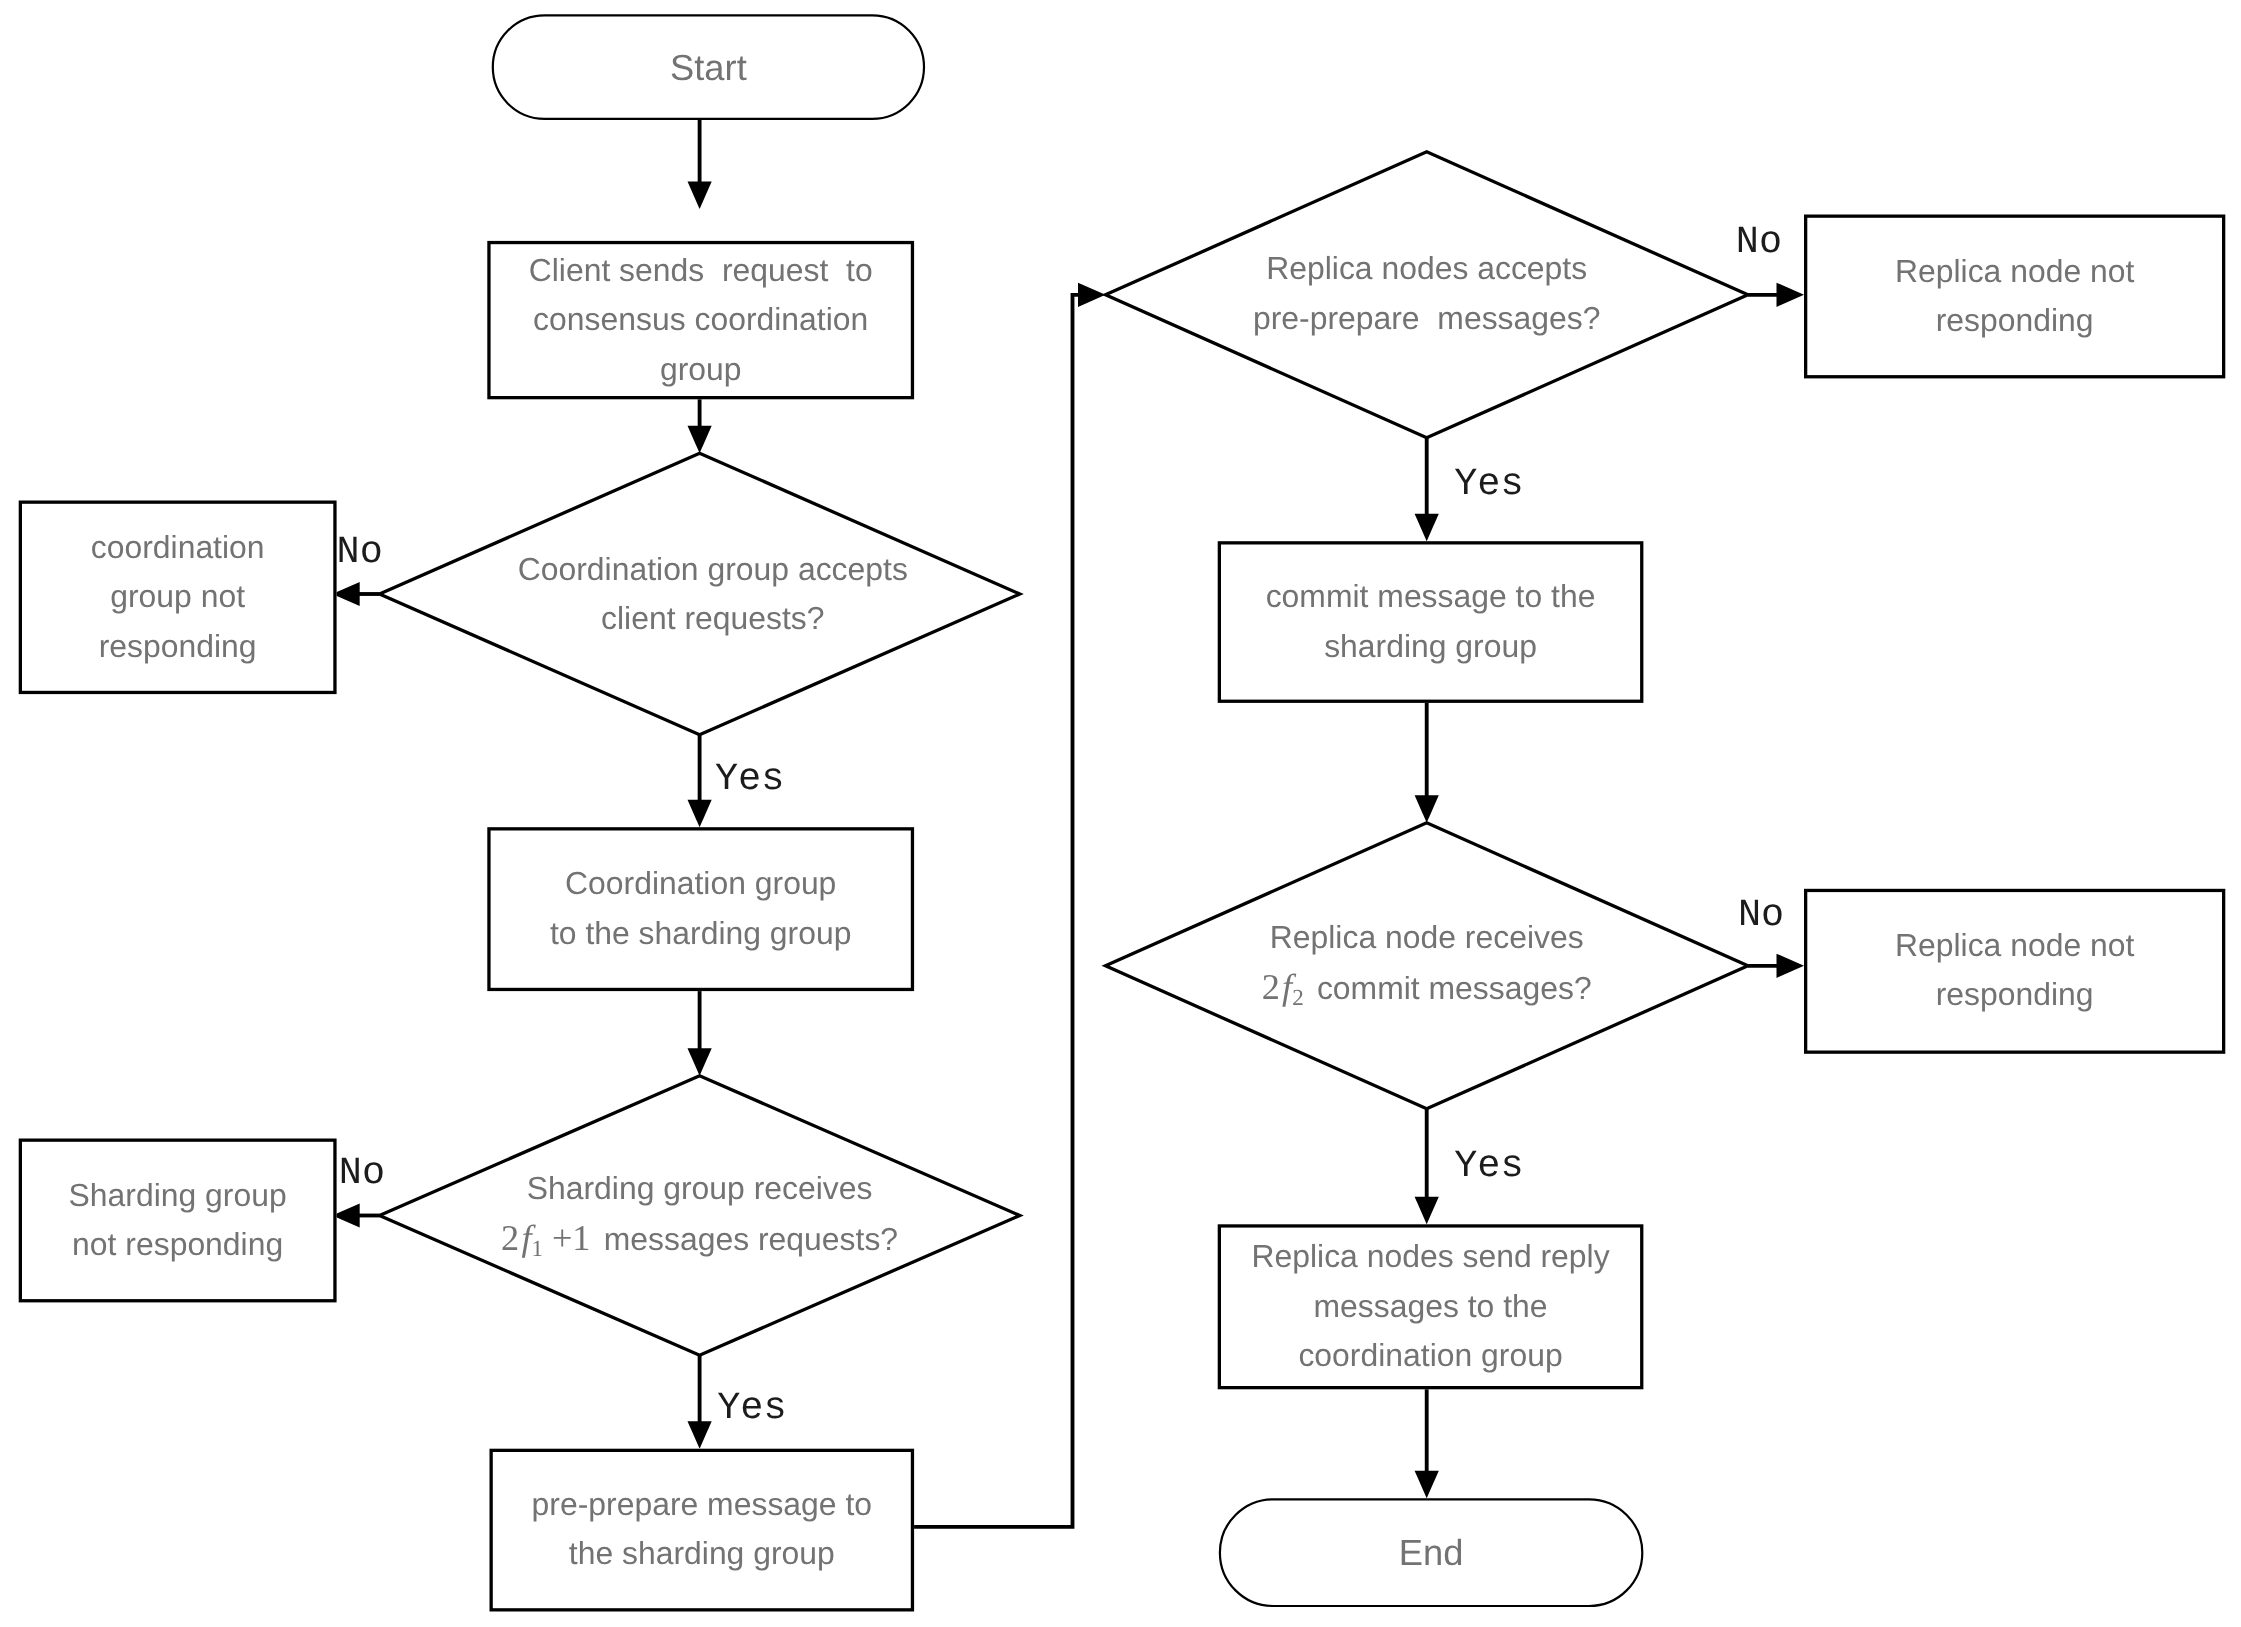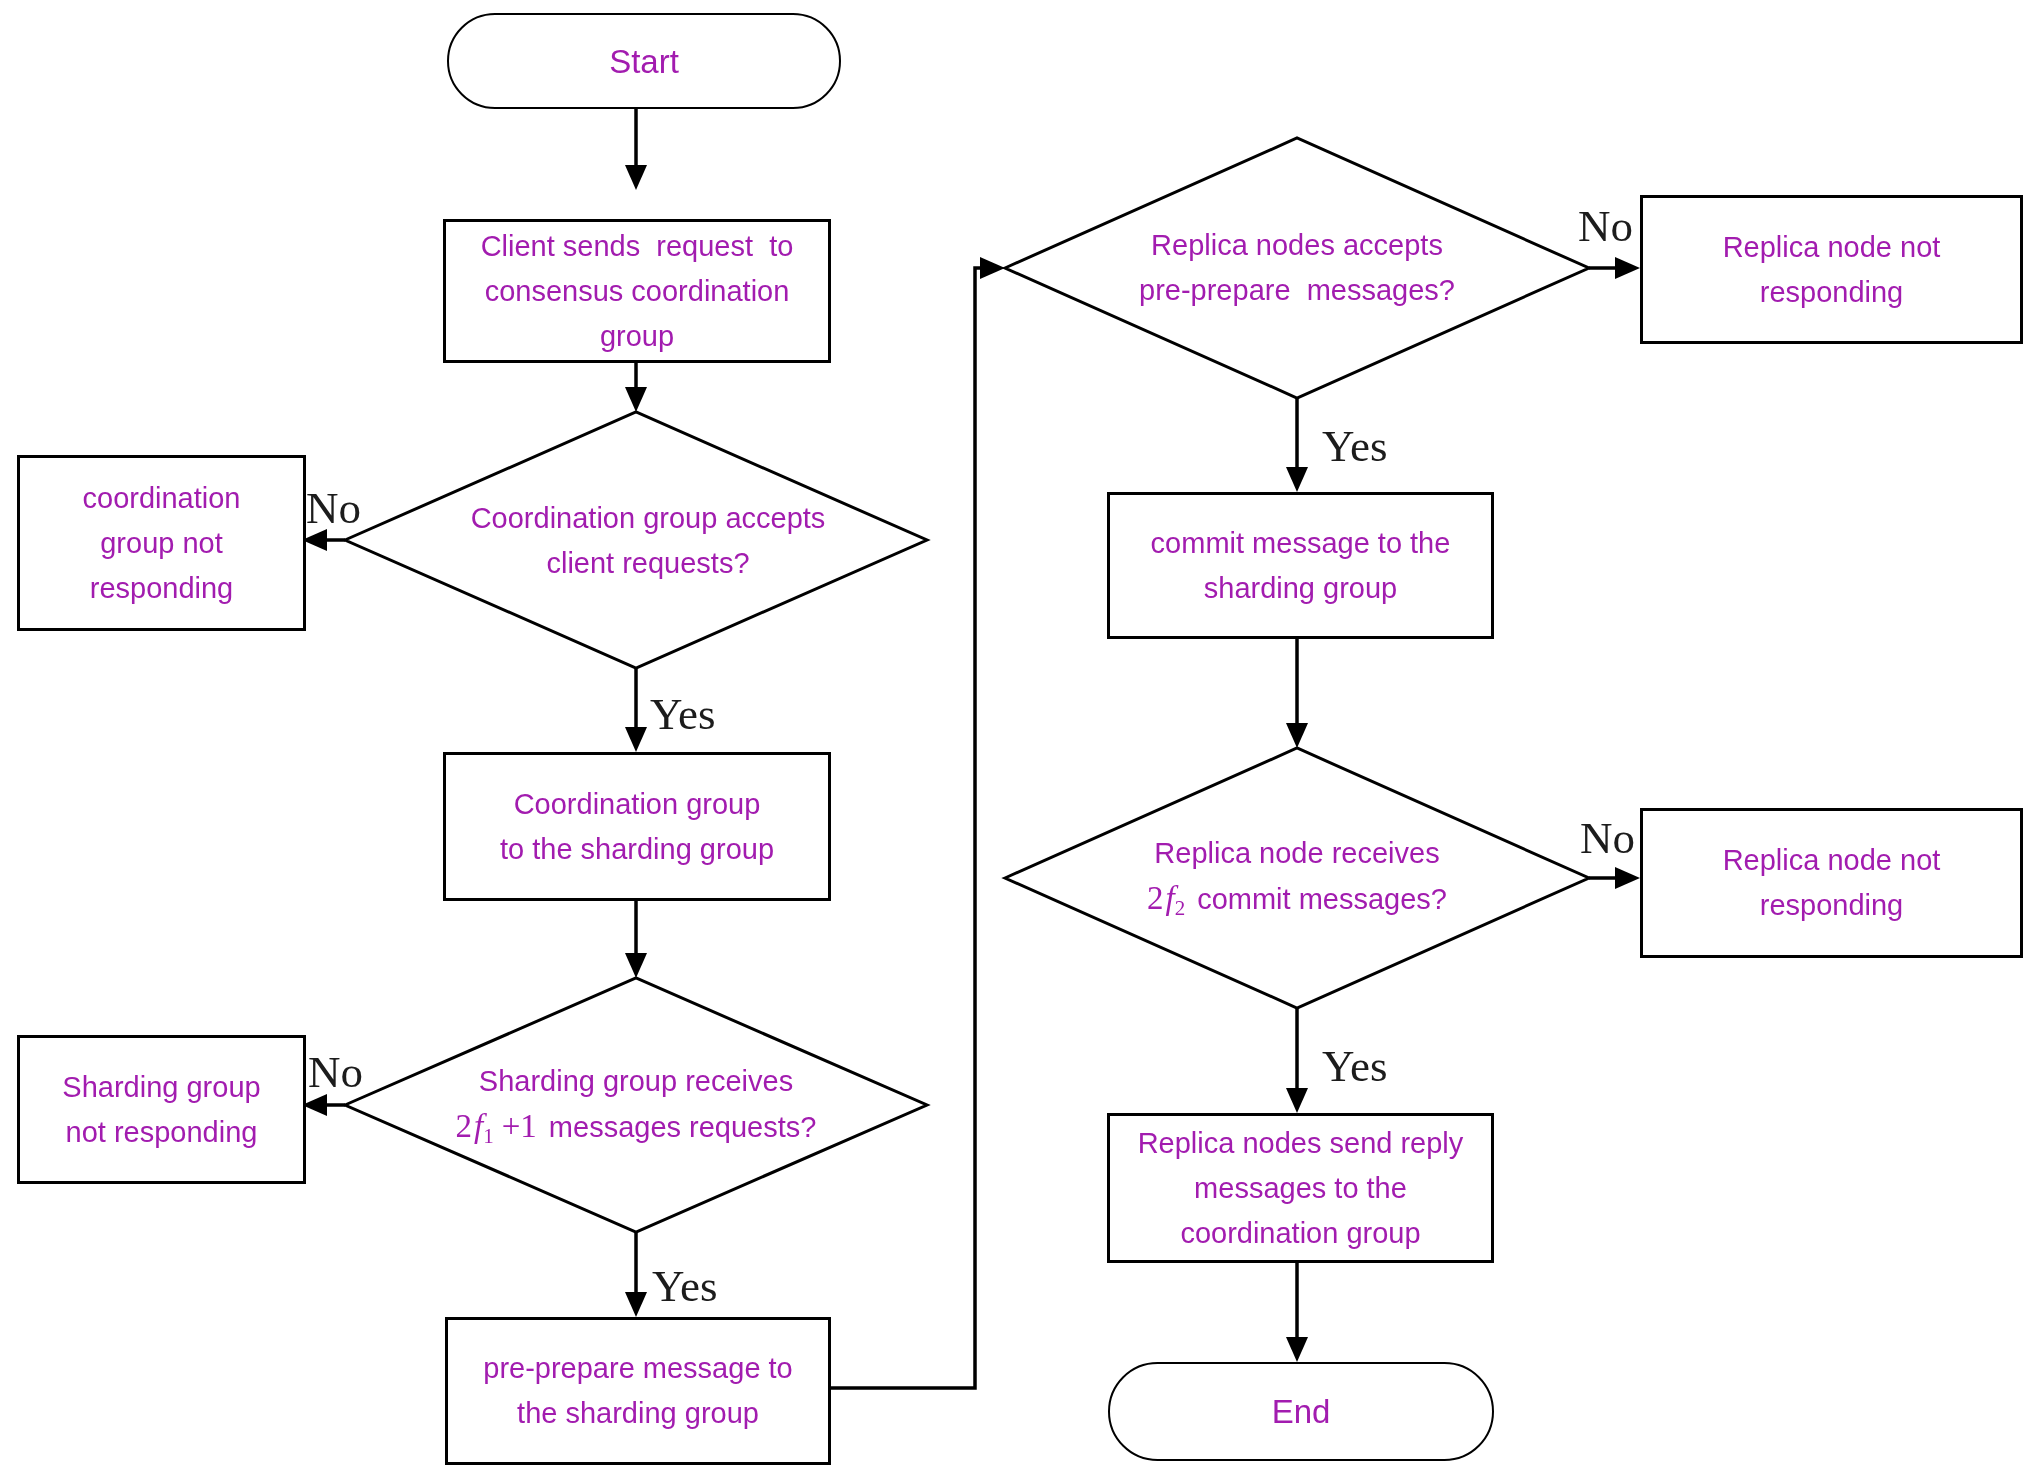--- a/index.html
+++ b/index.html
@@ -11,34 +11,34 @@
     color:#111;
     overflow:hidden;
   }
   .layer{position:absolute;left:0;top:0;}
   .node{
     position:absolute;
     display:flex;flex-direction:column;
     align-items:center;justify-content:center;
     text-align:center;
     font-size:29px;line-height:45px;
-    color:#a21caf;
+    color:#737373;
   }
   .rect{border:3px solid #000;background:#fff;}
   .terminal{
     border:2.5px solid #000;background:#fff;
     border-radius:60px;
     font-size:33px;
   }
   .diamond-text{background:transparent;}
   .line{white-space:pre;}
   .edge-label{
     position:absolute;
-    font-family:Liberation Serif, serif;
-    font-size:45px;color:#1c1c1c;
+    font-family:Liberation Mono, monospace;
+    font-size:35px;color:#1c1c1c;
     white-space:pre;
   }
   .mathline{display:flex;align-items:baseline;justify-content:center;white-space:pre;}
   .math{font-family:"Liberation Serif",serif;font-size:33px;}
   .mathvar{font-family:"Liberation Serif",serif;font-style:italic;font-size:33px;margin-left:2px;}
   .mathsub{font-family:"Liberation Serif",serif;font-size:21px;position:relative;top:6px;}
   .mathplus{margin-left:8px;}
   .rest{margin-left:12px;white-space:pre;}
   svg .shape{fill:#ffffff;stroke:#000000;stroke-width:3;}
   svg .conn{stroke:#000000;stroke-width:3.5;fill:none;}

